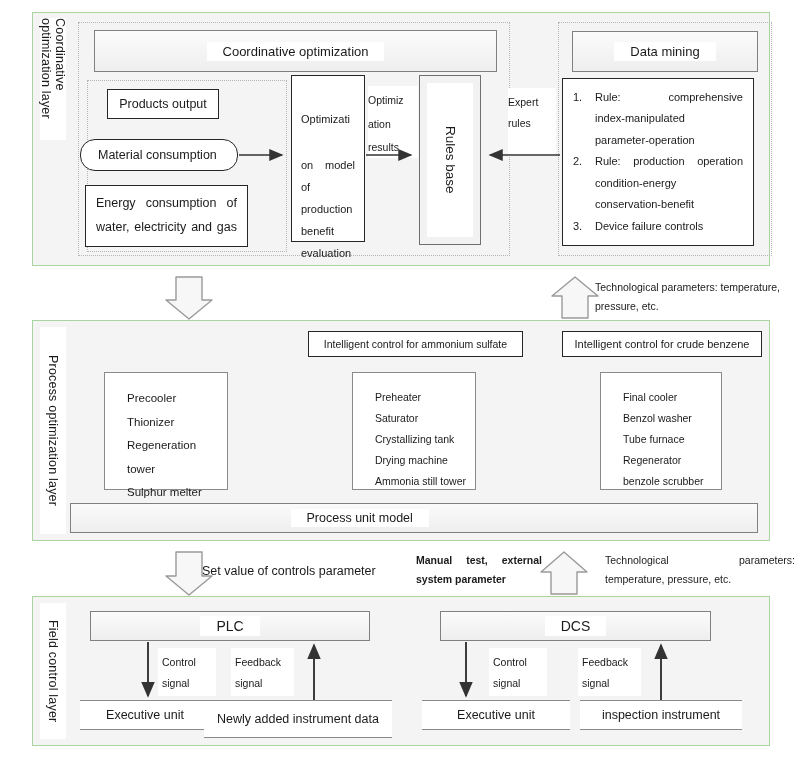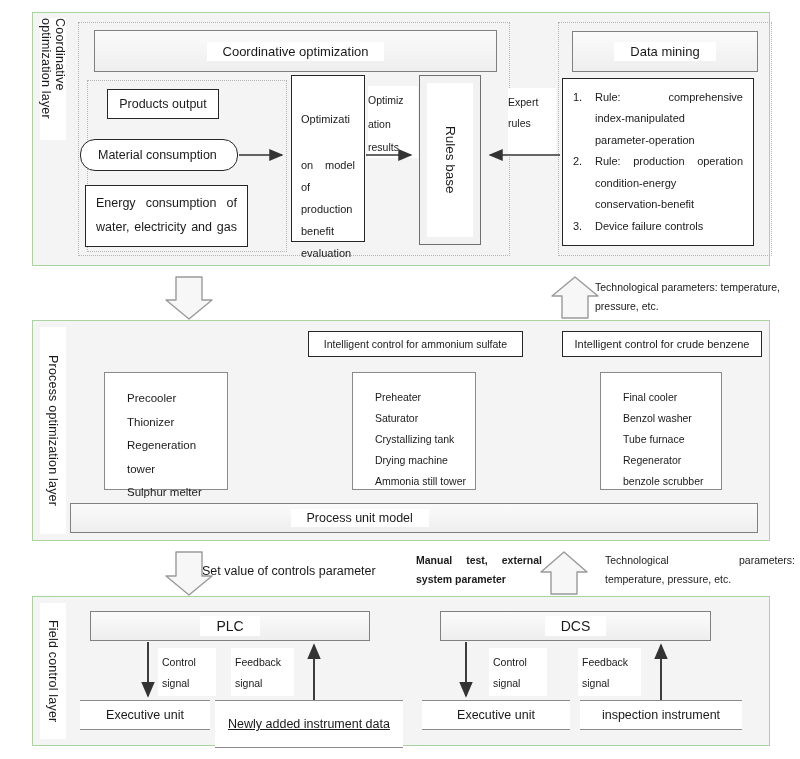--- a/index.html
+++ b/index.html
@@ -318,21 +318,21 @@
 
   <div class="plain-band" style="left:231px;top:648px;width:63px;height:48px;flex-direction:column;align-items:flex-start;justify-content:flex-start;padding:4px 0 0 4px;font-size:10.5px;line-height:2.0;">
     <span>Feedback</span>
     <span>signal</span>
   </div>
 
   <div class="hline-box" style="left:80px;top:700px;width:130px;height:30px;">
     <span>Executive unit</span>
   </div>
 
-  <div class="hline-box" style="left:215px;top:700px;width:188px;height:48px;text-decoration:underline;">
+  <div class="hline-box" style="left:204px;top:700px;width:188px;height:38px;">
     <span>Newly added instrument data</span>
   </div>
 
   <div class="box-gray" style="left:440px;top:611px;width:271px;height:30px;font-size:14px;">
     <span class="cap">DCS</span>
   </div>
 
   <div class="plain-band" style="left:489px;top:648px;width:58px;height:48px;flex-direction:column;align-items:flex-start;justify-content:flex-start;padding:4px 0 0 4px;font-size:10.5px;line-height:2.0;">
     <span>Control</span>
     <span>signal</span>

